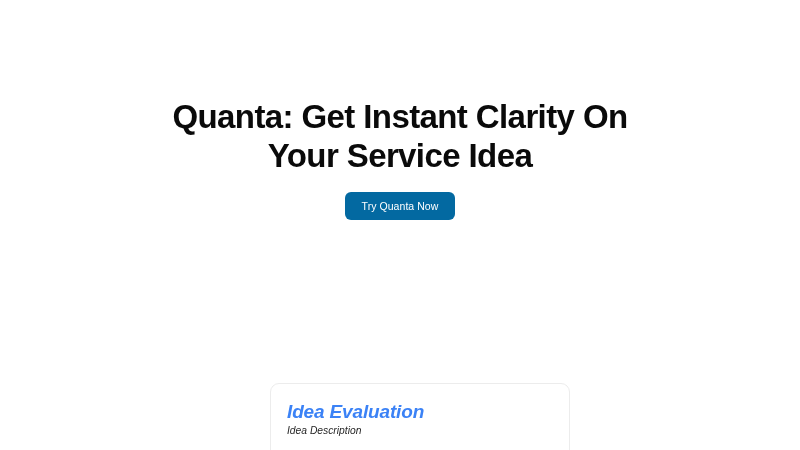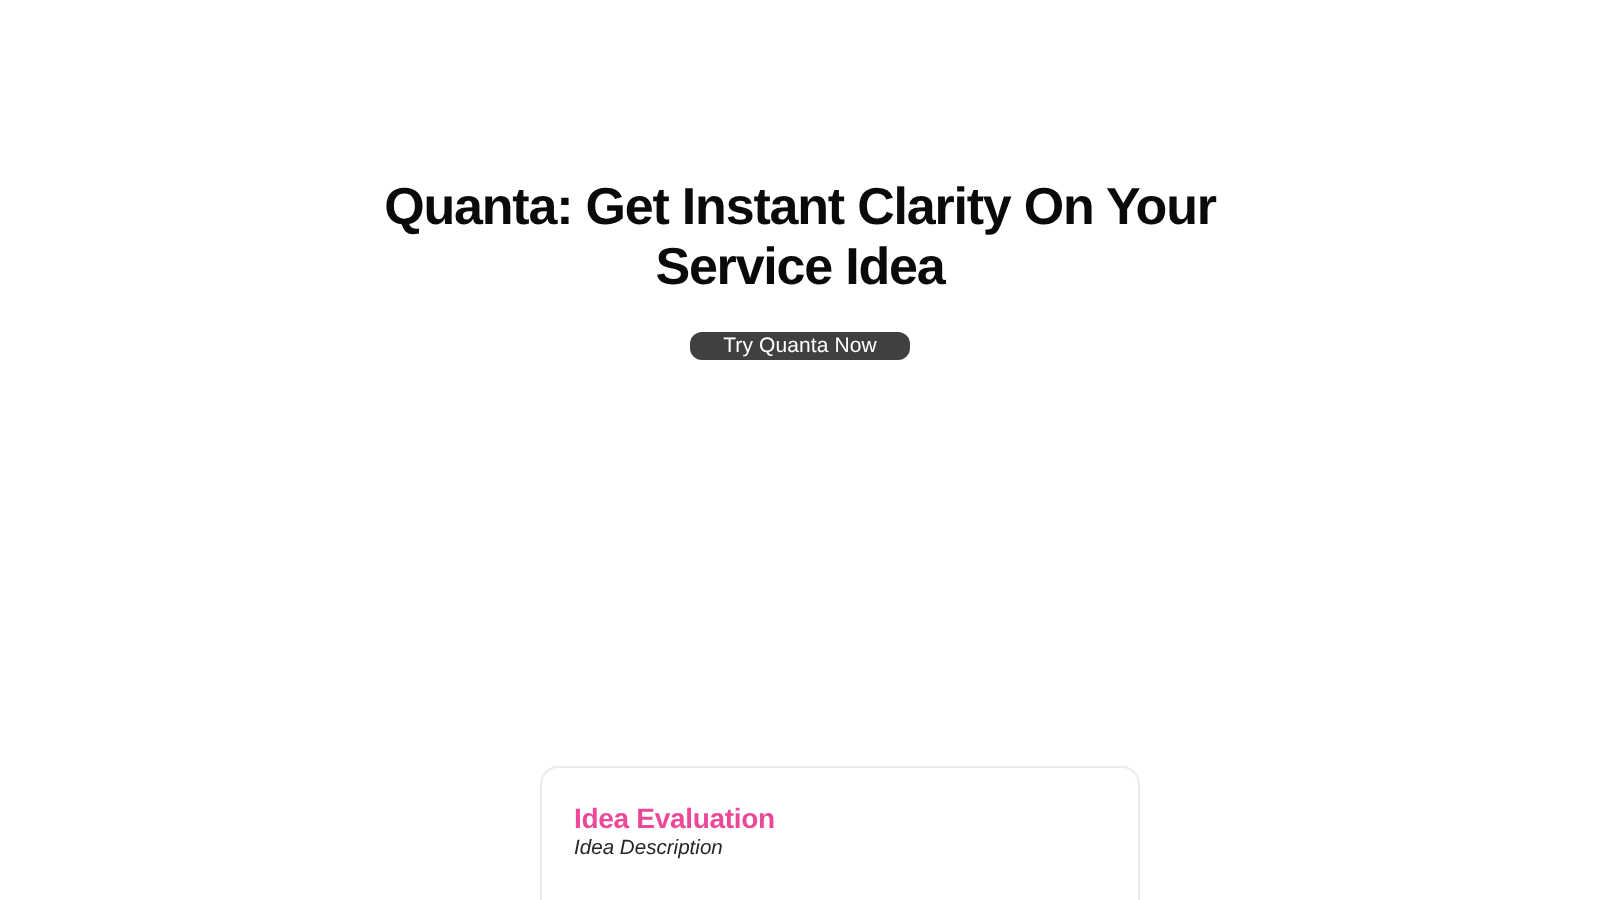--- a/index.html
+++ b/index.html
@@ -29,26 +29,26 @@
   .hero {
     position: absolute;
     top: 0;
     left: 0;
     width: 800px;
     padding-top: 82px;
     text-align: center;
   }
 
   .hero-title {
-    font-size: 26px;
+    font-size: 33px;
     font-weight: 700;
     line-height: 1.17;
     letter-spacing: -0.6px;
     color: #0a0a0a;
-    margin: 6px auto;
+    margin: 16px auto;
     max-width: 470px;
   }
 
   .hero-subtitle {
     margin: 17px auto 0;
     max-width: 432px;
     font-size: 12.2px;
     line-height: 1.62;
     font-weight: 400;
     color: #3c3c3c;
@@ -57,23 +57,23 @@
   .hero-cta-wrap {
     margin-top: 17px;
     display: flex;
     justify-content: center;
   }
 
   .cta-button {
     display: inline-flex;
     align-items: center;
     justify-content: center;
-    height: 14px;
+    height: 28px;
     padding: 0 17px;
-    background: #404040;
+    background: #0369a1;
     color: #ffffff;
     font-size: 10.5px;
     font-weight: 500;
     font-family: "Liberation Sans", sans-serif;
     border: none;
     border-radius: 6px;
     cursor: pointer;
     letter-spacing: 0.05px;
     white-space: nowrap;
   }
@@ -85,25 +85,26 @@
     top: 383px;
     width: 300px;
     min-height: 120px;
     background: #ffffff;
     border: 1px solid #ececec;
     border-radius: 9px;
     padding: 17px 16px 16px 16px;
   }
 
   .eval-card-title {
-    font-size: 14px;
+    font-size: 19px;
     font-weight: 700;
-    color: #ec4899;
+    color: #3b82f6;
     letter-spacing: -0.15px;
     line-height: 1.2;
+    font-style: italic;
   }
 
   .eval-field {
     font-style: italic;
   }
 
   .eval-field-label {
     font-size: 10.3px;
     font-weight: 400;
     color: #262626;

